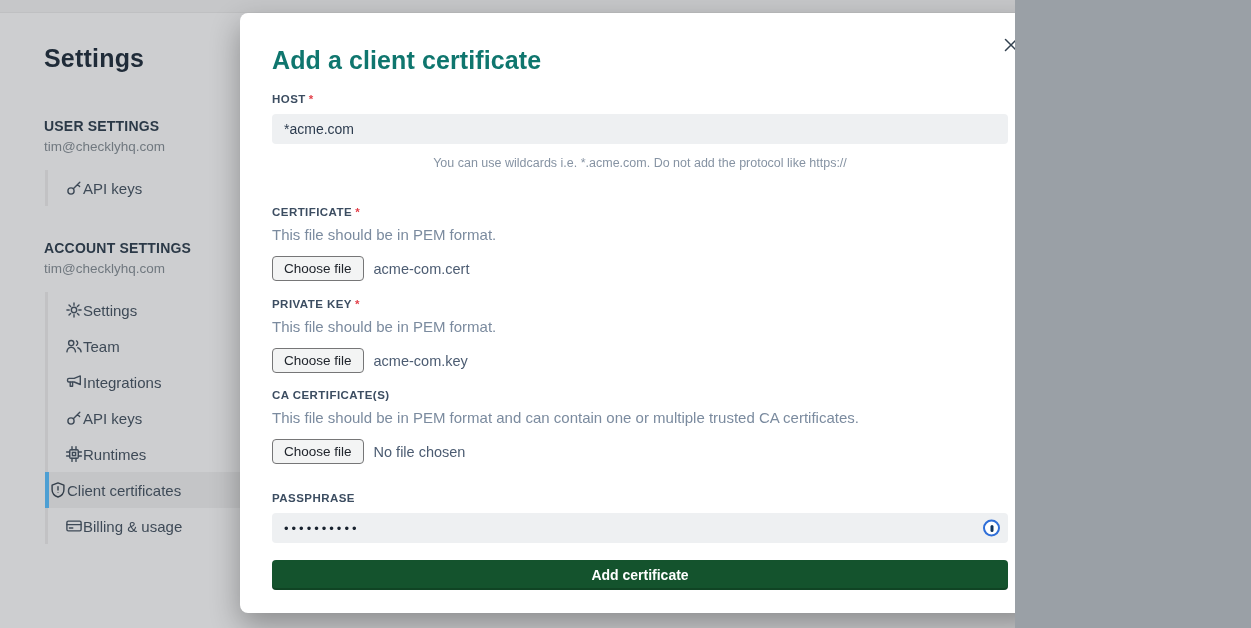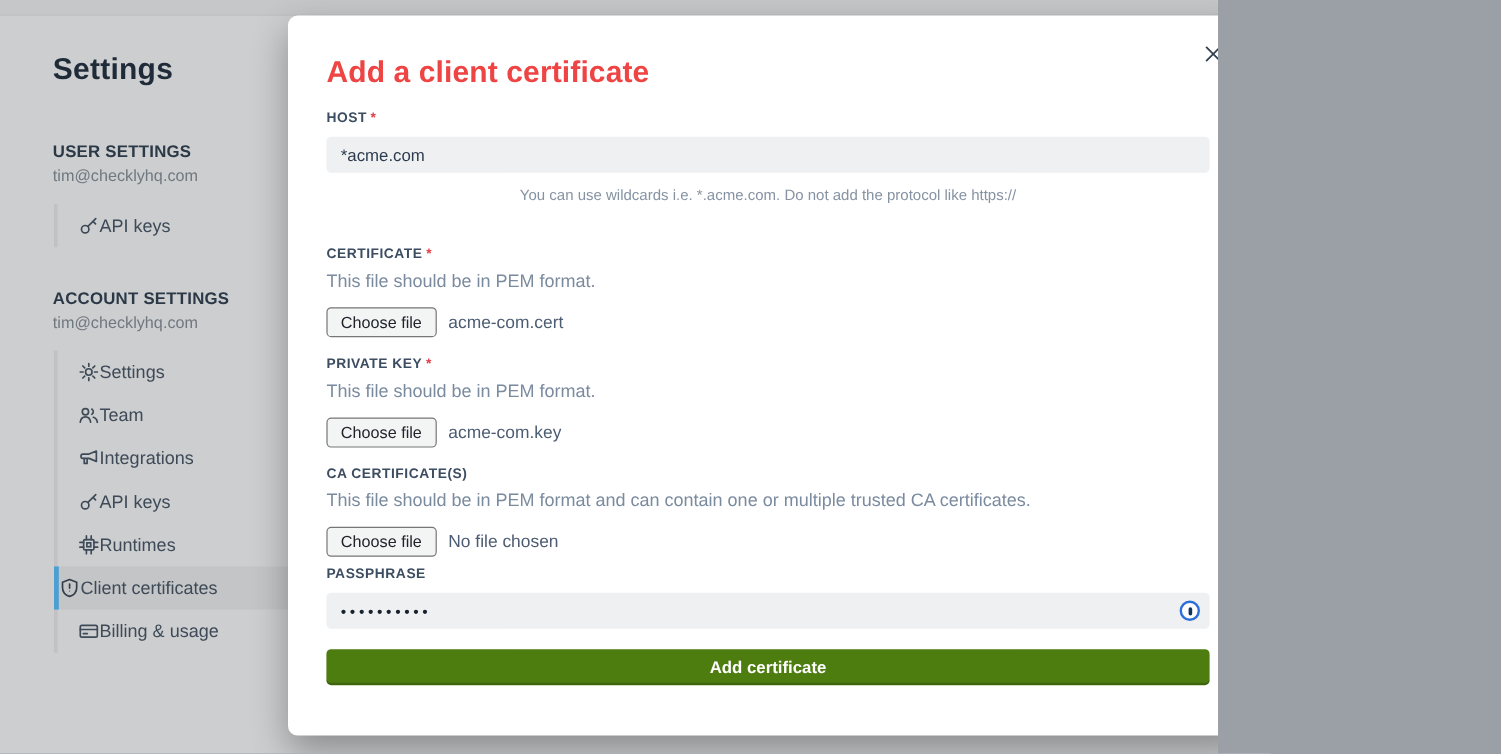--- a/index.html
+++ b/index.html
@@ -32,21 +32,21 @@
     font-weight:bold; letter-spacing:.5px; color:#4c5a69; }
 
   
   .modal { position:absolute; left:240px; top:13px; width:800px; height:600px;
     background:#ffffff; border-radius:8px; padding:0 32px;
     box-shadow:0 12px 30px rgba(0,0,0,.32); }
   .modal-close { position:absolute; top:22px; right:19px; width:20px; height:20px;
     background:none; border:none; cursor:pointer; display:flex;
     align-items:center; justify-content:center; }
   .modal-title { padding-top:33px; font-size:25px; font-weight:bold;
-    color:#ef4444; letter-spacing:.1px; }
+    color:#0f766e; letter-spacing:.1px; }
   .flabel { margin-top:18px; font-size:11.5px; font-weight:bold;
     color:#3c4d61; letter-spacing:.45px; }
   .flabel .req { color:#e3404a; margin-left:3px; }
   .tinput { display:block; width:100%; height:30px; background:#eef0f2;
     border:none; border-radius:4px; margin-top:9px; padding:0 12px;
     font-family:"Liberation Sans", sans-serif; font-size:14px; color:#2c3b4e; }
   .hint-sm { margin-top:12px; font-size:12.5px; color:#8693a3;text-align:center; }
   .hint { margin-top:8px; font-size:15px; color:#7b8b9f; }
   .filerow { margin-top:13px; display:flex; align-items:center; gap:10px; }
   .filebtn { font-family:"Liberation Sans", sans-serif; font-size:13.5px;
@@ -55,21 +55,21 @@
   .filename { font-size:14.5px; color:#4c5c72; }
   .passwrap { position:relative; }
   .passwrap .tinput { letter-spacing:3px; font-size:13px; color:#18222e; }
   .op-icon { position:absolute; right:8px; top:50%; transform:translateY(-50%);
     width:17px; height:17px; border-radius:50%; border:2px solid #2e6ed8;
     background:#fff; }
   .op-icon::after { content:""; position:absolute; left:50%; top:50%;
     transform:translate(-50%,-50%); width:3px; height:7px; border-radius:2px;
     background:#10345c; }
   .submit { display:block; width:100%; height:30px; margin-top:17px;
-    background:#4d7c0f; border:none; border-radius:4px; color:#ffffff;
+    background:#14532d; border:none; border-radius:4px; color:#ffffff;
     font-family:"Liberation Sans", sans-serif; font-size:14px; font-weight:bold;
     box-shadow:inset 0 -2px 0 rgba(0,0,0,.18); cursor:pointer; }
 </style>
 </head>
 <body>
 
 <div class="stage">
 
   <div class="topstrip"></div>
 
@@ -186,21 +186,21 @@
 
     <div class="flabel" style="margin-top:16px">
       <span>CA CERTIFICATE(S)</span>
     </div>
     <div class="hint">This file should be in PEM format and can contain one or multiple trusted CA certificates.</div>
     <div class="filerow">
       <button class="filebtn">Choose file</button>
       <span class="filename">No file chosen</span>
     </div>
 
-    <div class="flabel" style="margin-top:9px">
+    <div class="flabel" style="margin-top:28px">
       <span>PASSPHRASE</span>
     </div>
     <div class="passwrap">
       <input class="tinput" type="text" value="••••••••••" style="">
       <span class="op-icon"></span>
     </div>
 
     <button class="submit">Add certificate</button>
   </div>
 

